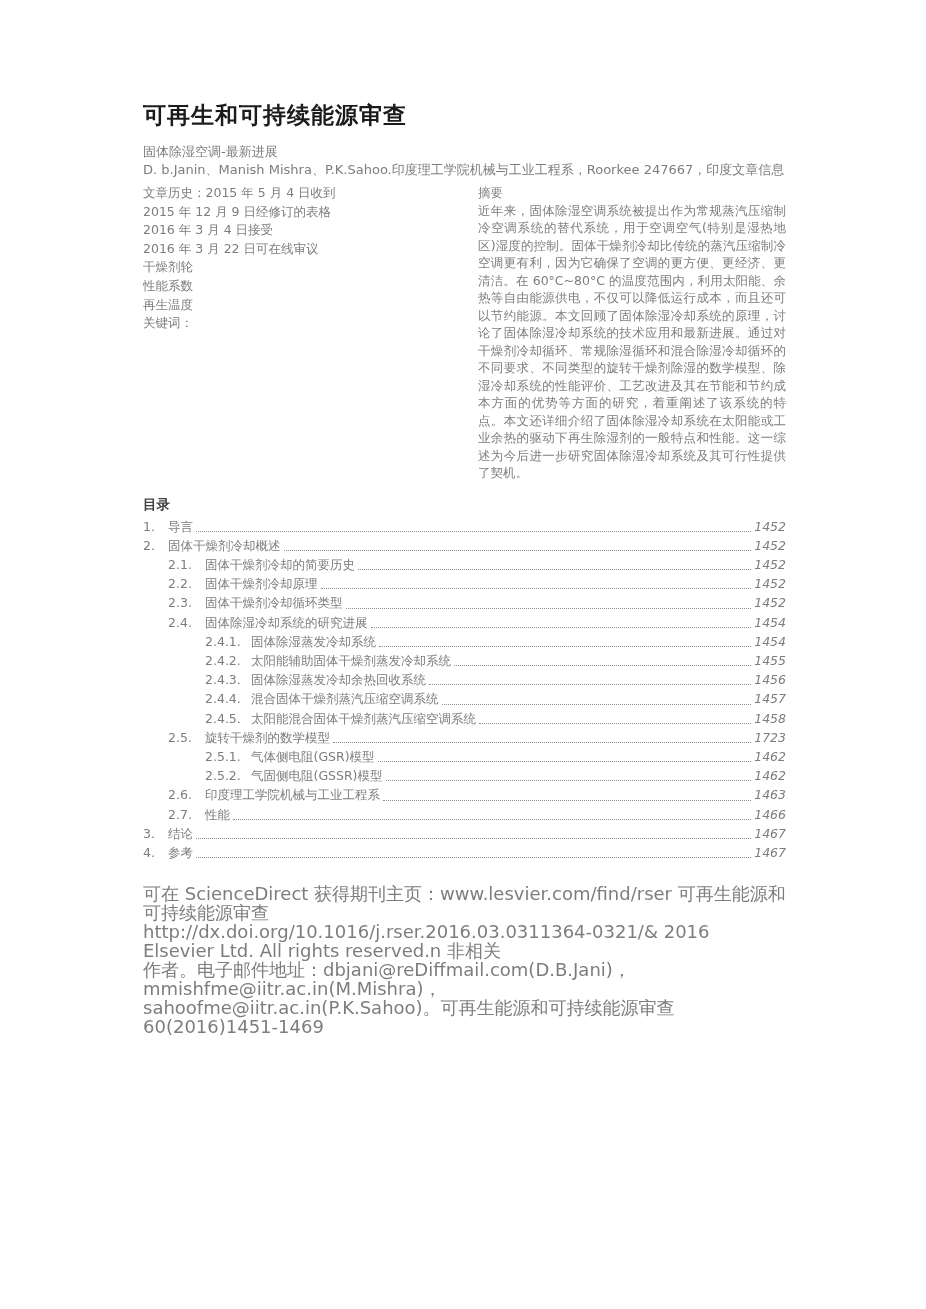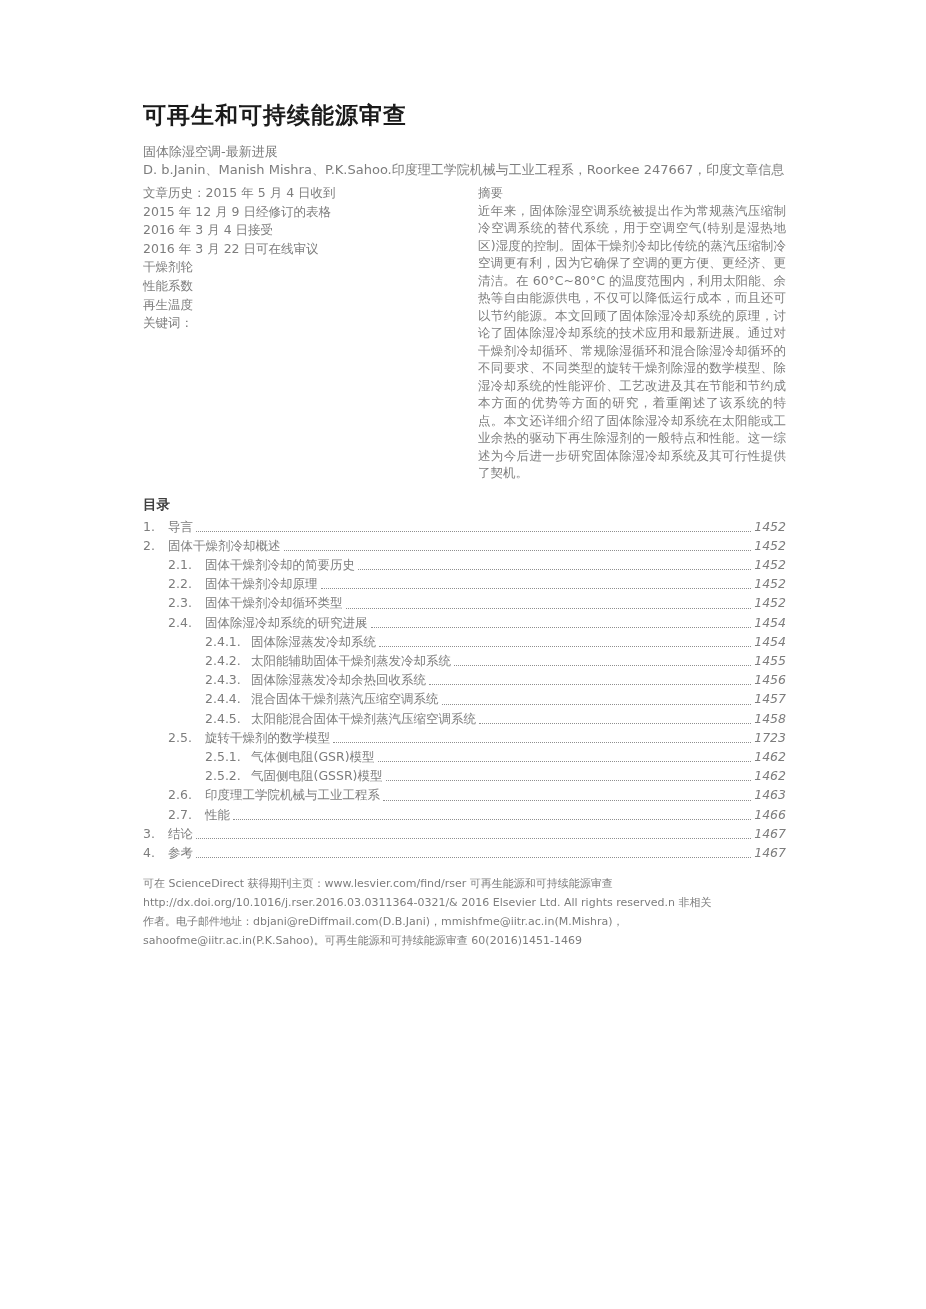--- a/index.html
+++ b/index.html
@@ -49,21 +49,21 @@
     flex: 1;
     margin: 0 3px 4px 3px;
     border-bottom: 1.5px dotted #8f8f8f;
   }
   .toc-entry .page-num { flex: none; font-style: italic; }
   .toc-entry.lvl1 .num { width: 25px; }
   .toc-entry.lvl2 { padding-left: 25px; }
   .toc-entry.lvl2 .num { width: 37px; }
   .toc-entry.lvl3 { padding-left: 62px; }
   .toc-entry.lvl3 .num { width: 46px; }
-  .footer { margin-top: 12px; font-size: 11px; line-height: 19px; }
+  .footer { margin-top: 22px; font-size: 18px; line-height: 19px; }
 </style>
 </head>
 <body>
 
 <div class="page">
 
   <h1 class="title">可再生和可持续能源审查</h1>
 
   <div class="meta">
     <div>固体除湿空调-最新进展</div>

